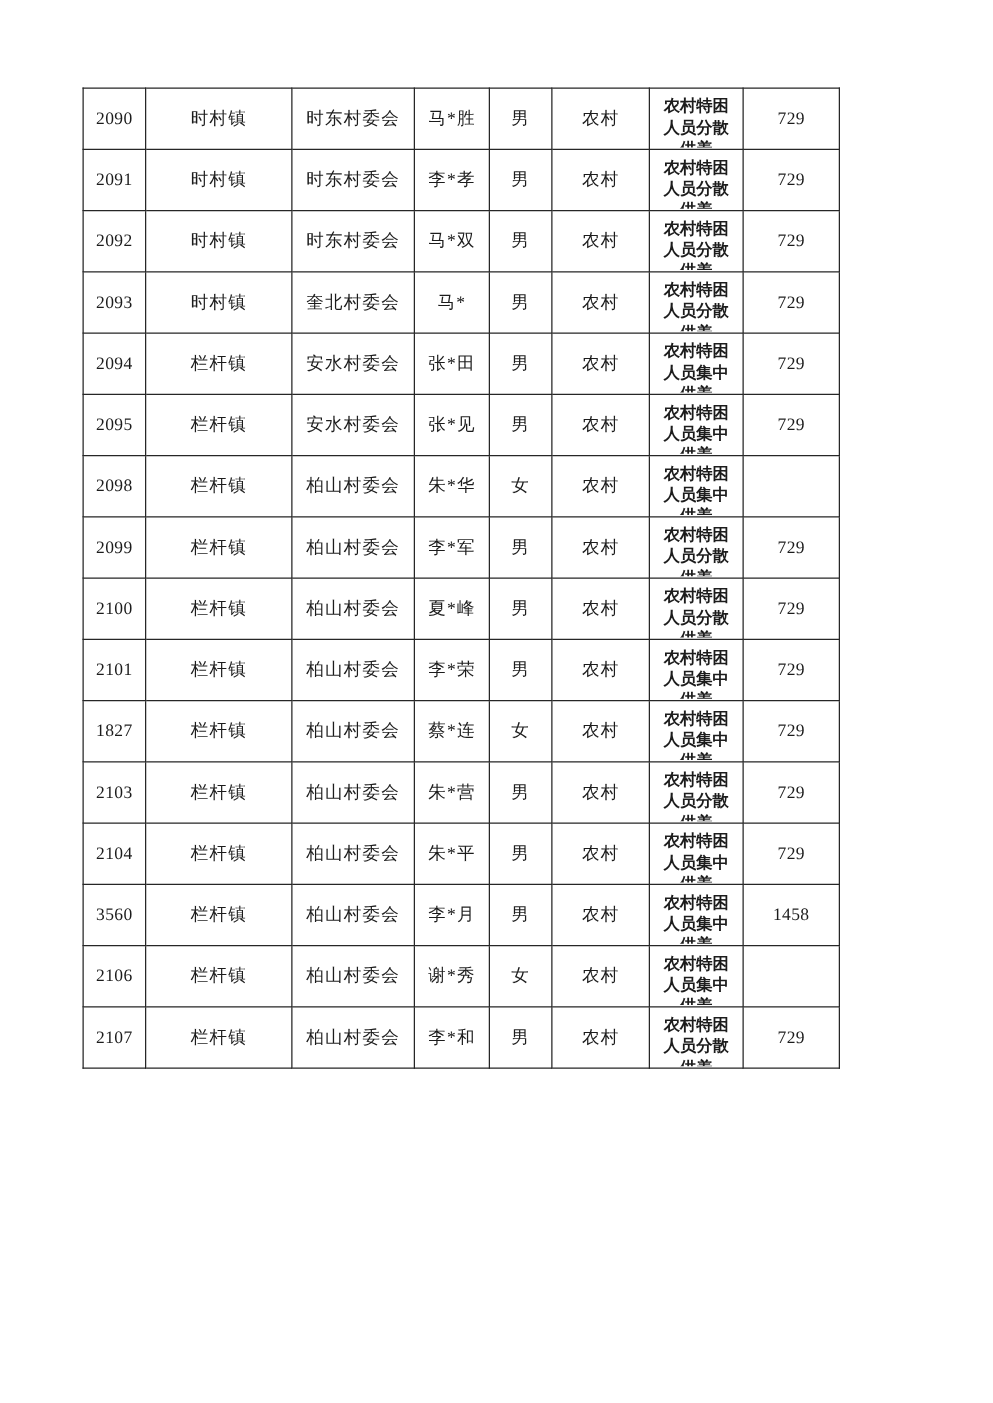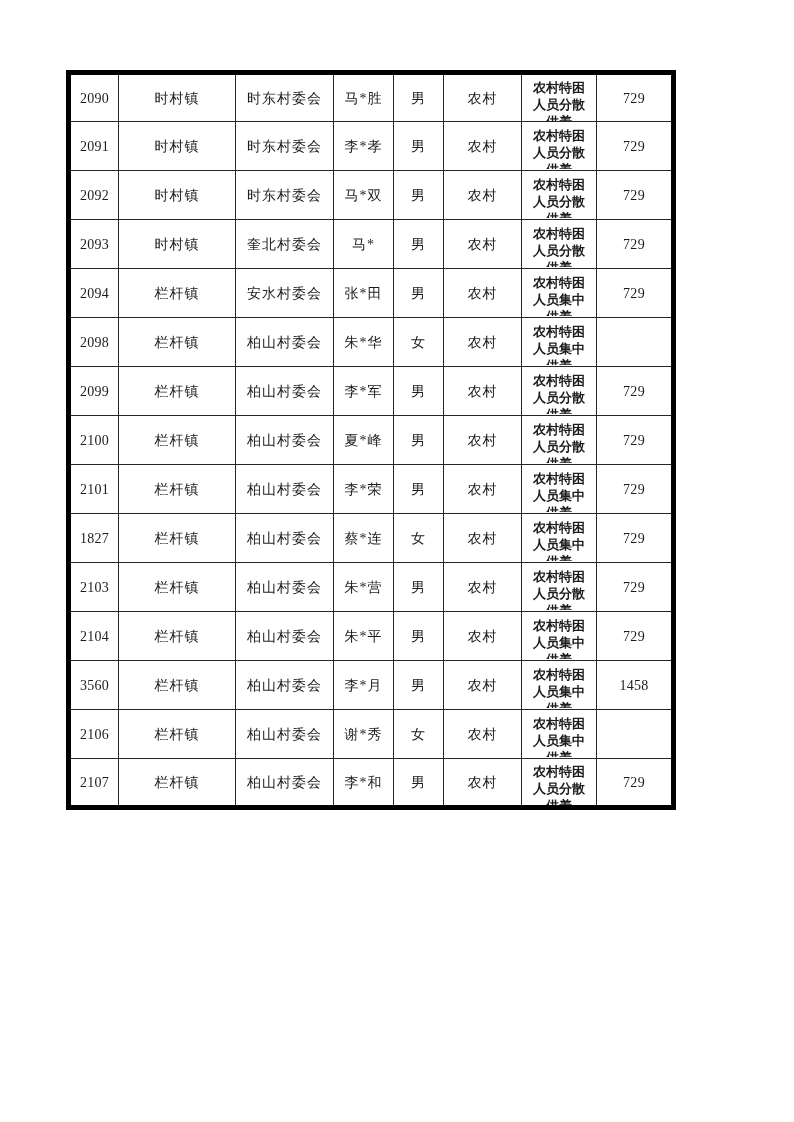--- a/index.html
+++ b/index.html
@@ -21,21 +21,21 @@
     width: 794px;
     height: 1122px;
     background: #ffffff;
   }
   table.records {
     position: absolute;
     left: 66px;
     top: 70px;
     border-collapse: collapse;
     table-layout: fixed;
-    border: 5px solid #000000;
+    border: 1px solid #000000;
   }
   table.records tr {
     height: 49px;
   }
   table.records td {
     border: 1.6px solid #262626;
     padding: 0;
     text-align: center;
     vertical-align: middle;
     font-size: 14px;
@@ -144,20 +144,34 @@
           <td class="col-gender">男</td>
           <td class="col-area">农村</td>
           <td class="col-category">
             <div class="cat">农村特困
 人员集中
 供养</div>
           </td>
           <td class="col-amount">729</td>
         </tr>
         <tr>
+          <td class="col-id">2095</td>
+          <td class="col-town">栏杆镇</td>
+          <td class="col-village">安水村委会</td>
+          <td class="col-name">张*见</td>
+          <td class="col-gender">男</td>
+          <td class="col-area">农村</td>
+          <td class="col-category">
+            <div class="cat">农村特困
+人员集中
+供养</div>
+          </td>
+          <td class="col-amount">729</td>
+        </tr>
+        <tr>
           <td class="col-id">2098</td>
           <td class="col-town">栏杆镇</td>
           <td class="col-village">柏山村委会</td>
           <td class="col-name">朱*华</td>
           <td class="col-gender">女</td>
           <td class="col-area">农村</td>
           <td class="col-category">
             <div class="cat">农村特困
 人员集中
 供养</div>

